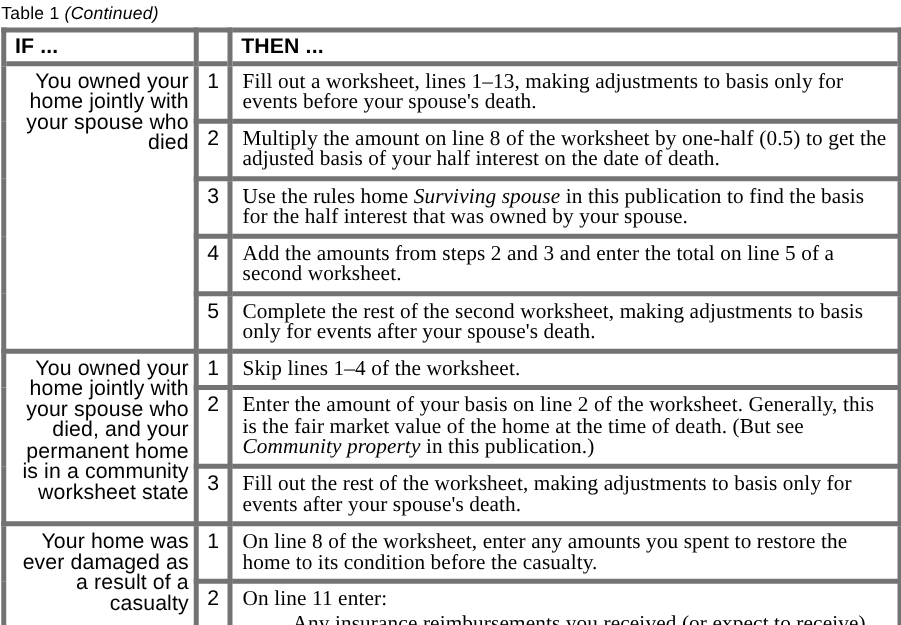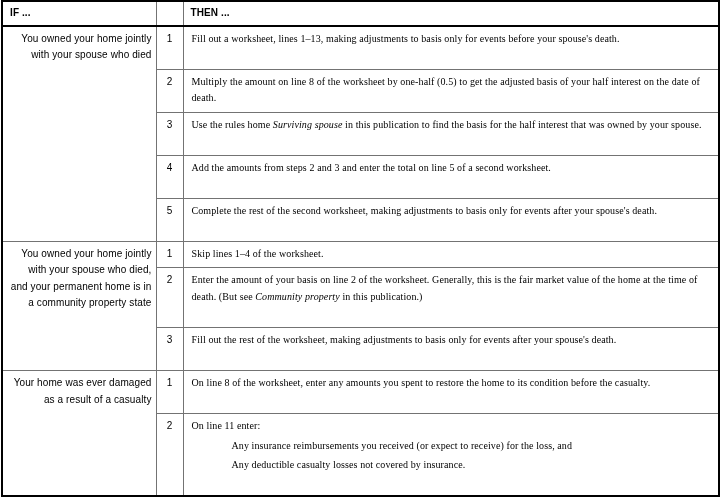--- a/index.html
+++ b/index.html
@@ -30,23 +30,23 @@
     border-collapse: collapse;
     table-layout: fixed;
     width: 717px;
     margin-left: 1px;
     border: 2px solid #000000;
   }
   col.col-if   { width: 154px; }
   col.col-step { width: 27px;  }
   col.col-then { width: 536px; }
   th, td {
-    border: 1px solid #737373;
+    border: 4px solid #737373;
     vertical-align: top;
-    font-size: 10px;
+    font-size: 17px;
     line-height: 16.5px;
     letter-spacing: 0.1px;
   }
   thead th {
     border-bottom: 2px solid #000000;
     text-align: left;
     font-weight: bold;
     padding: 3px 4px 3px 7px;
     height: 16px;
   }
@@ -70,20 +70,21 @@
   .row-tall   td.num-cell, .row-tall   td.then-cell { height: 72px; }
   .sub-item {
     margin: 3px 0 0 40px;
   }
 </style>
 </head>
 <body>
 
 <div class="page">
 
+  <div class="table-title"><span>Table 1 </span><span class="cont">(Continued)</span></div>
 
   <table class="decision-table">
     <colgroup>
       <col class="col-if">
       <col class="col-step">
       <col class="col-then">
     </colgroup>
     <thead>
       <tr>
         <th>IF ...</th>
@@ -111,21 +112,21 @@
         <td class="then-cell">Add the amounts from steps 2 and 3 and enter the total on line 5 of a second worksheet.</td>
       </tr>
       <tr class="row-2line">
         <td class="num-cell">5</td>
         <td class="then-cell">Complete the rest of the second worksheet, making adjustments to basis only for events after your spouse's death.</td>
       </tr>
     </tbody>
 
     <tbody>
       <tr class="row-1line">
-        <td class="if-cell" rowspan="3">You owned your home jointly with your spouse who died, and your permanent home is in a community property state</td>
+        <td class="if-cell" rowspan="3">You owned your home jointly with your spouse who died, and your permanent home is in a community worksheet state</td>
         <td class="num-cell">1</td>
         <td class="then-cell">Skip lines 1–4 of the worksheet.</td>
       </tr>
       <tr class="row-3line">
         <td class="num-cell">2</td>
         <td class="then-cell"><span>Enter the amount of your basis on line 2 of the worksheet. Generally, this is the fair market value of the home at the time of death. (But see </span><em>Community property</em><span> in this publication.)</span></td>
       </tr>
       <tr class="row-2line">
         <td class="num-cell">3</td>
         <td class="then-cell">Fill out the rest of the worksheet, making adjustments to basis only for events after your spouse's death.</td>

